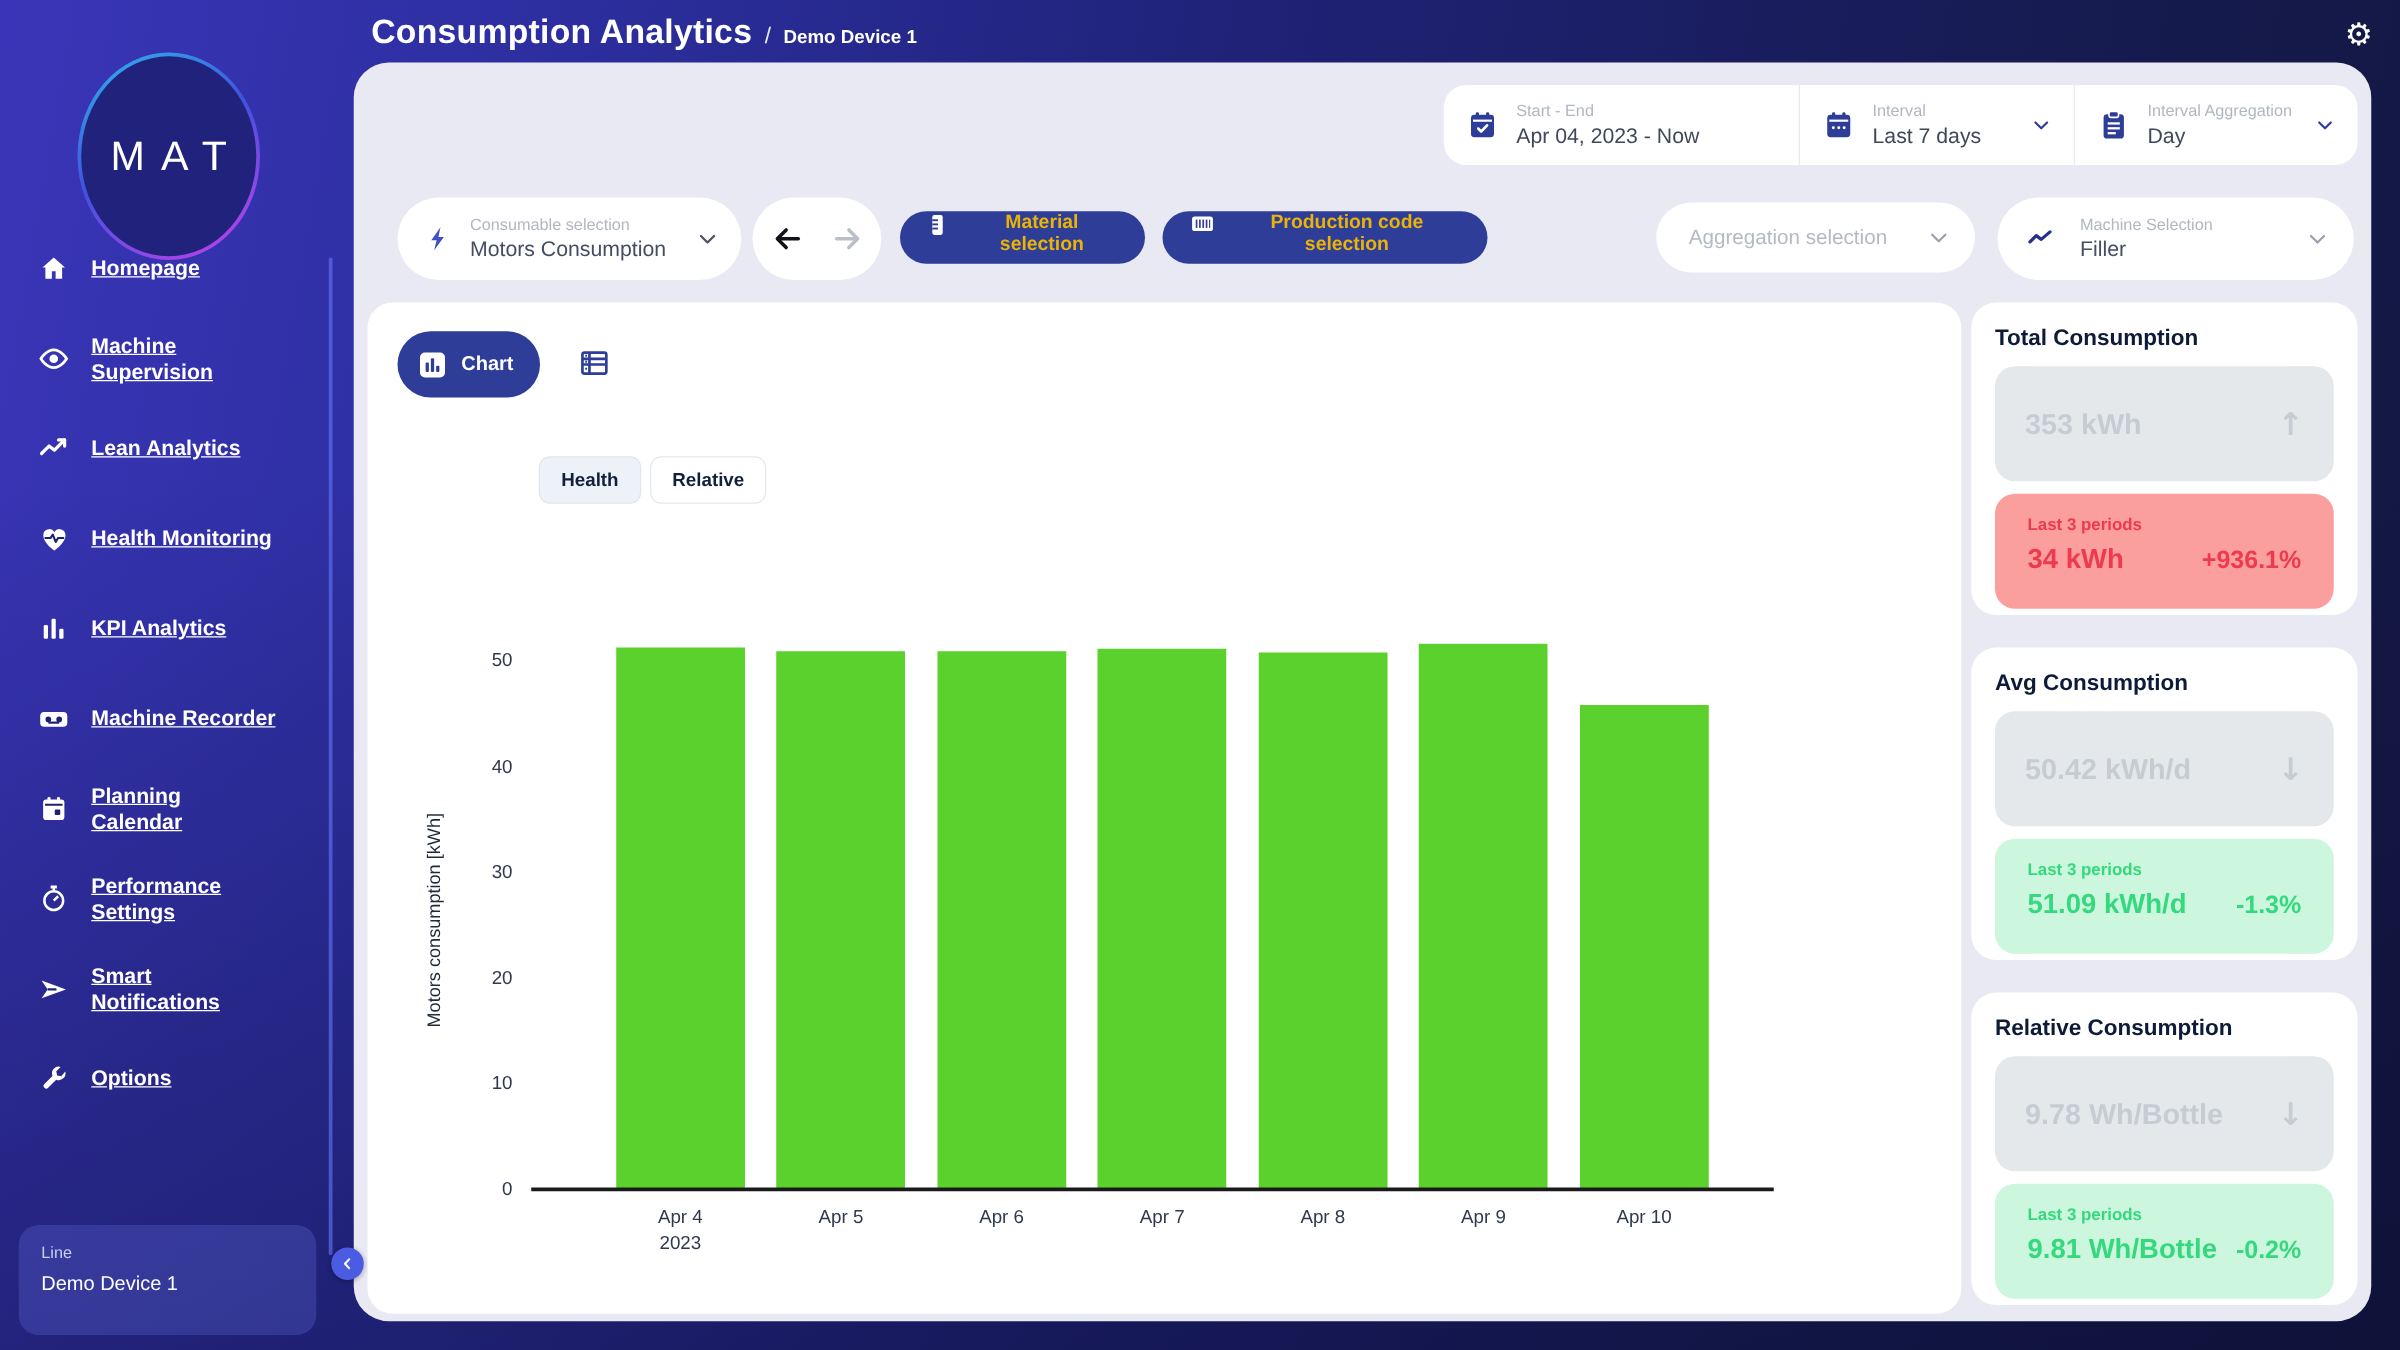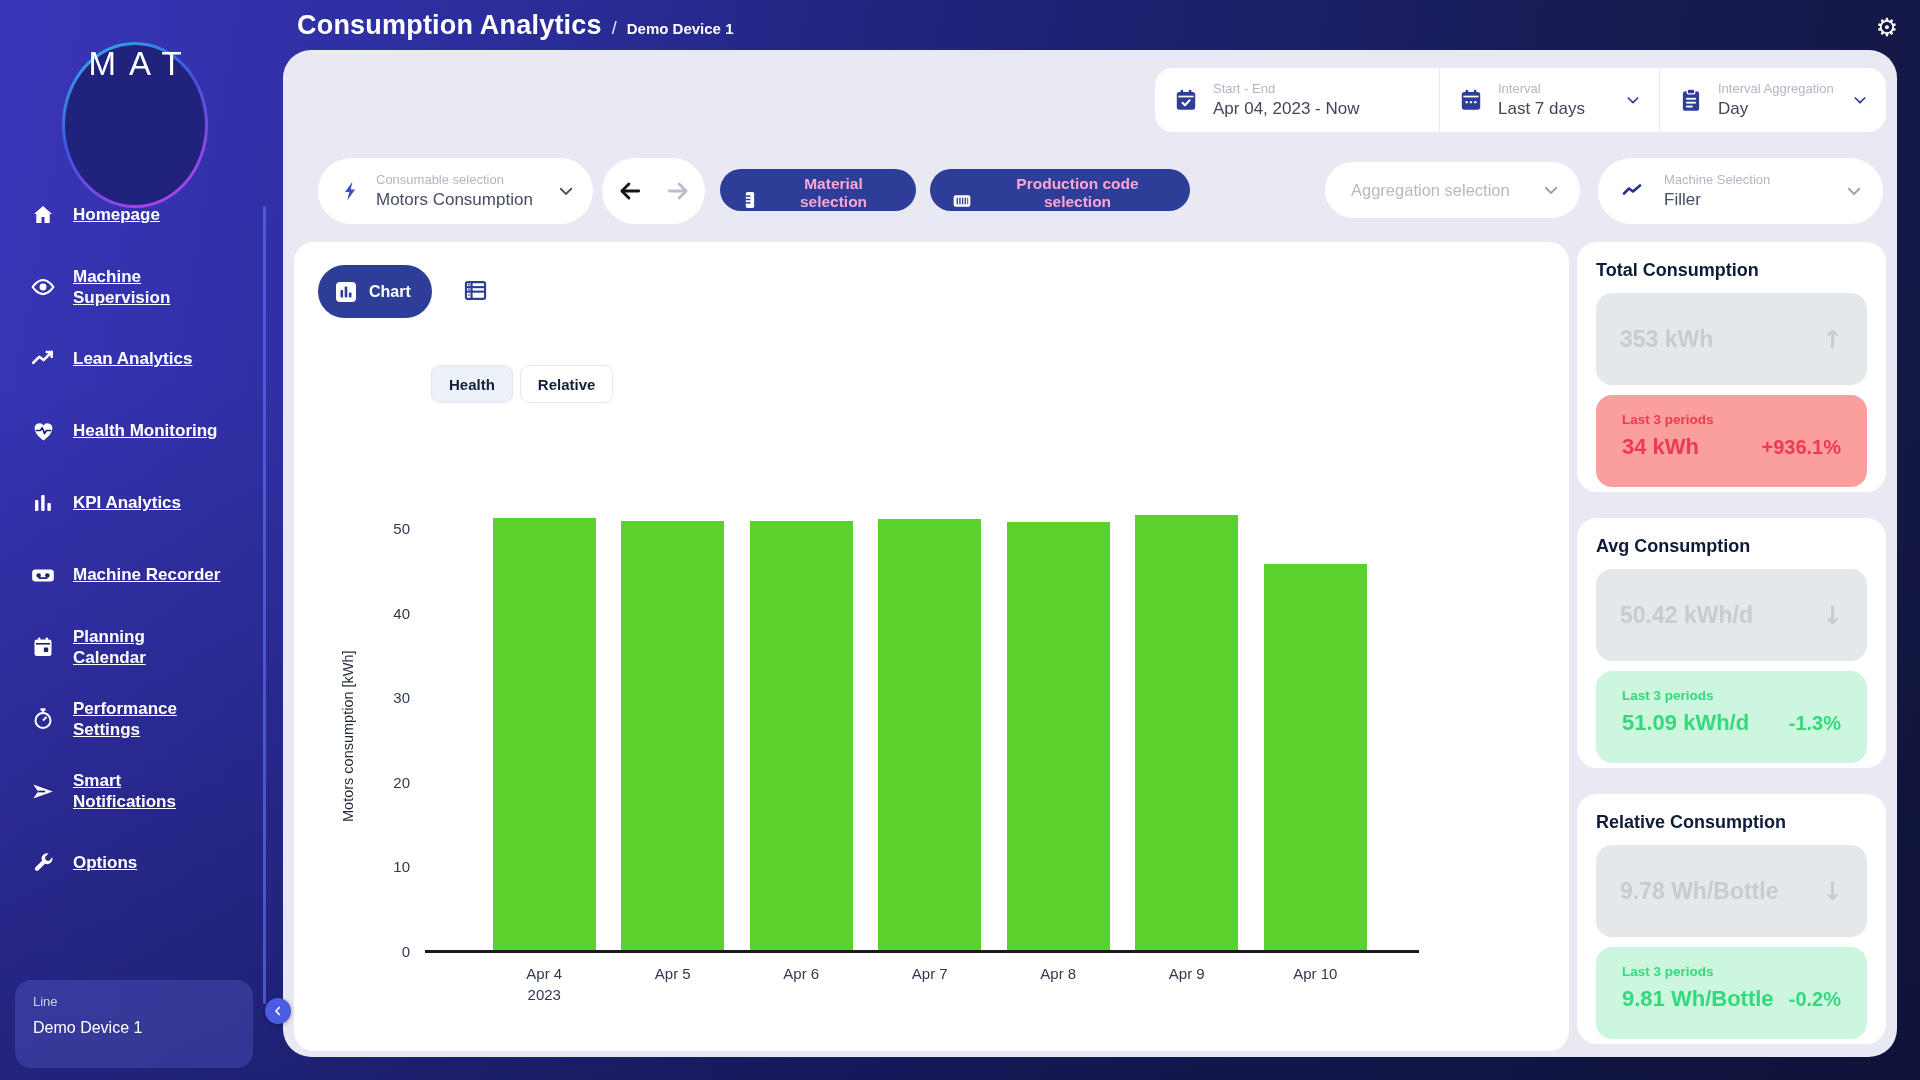--- a/index.html
+++ b/index.html
@@ -13,21 +13,21 @@
   }
   .icn{display:inline-flex;align-items:center;justify-content:center;flex:0 0 auto;}
   .icn svg{display:block;}
 
   
   .sidebar{position:absolute;left:0;top:0;width:267px;height:1080px;}
   .logo{position:absolute;left:62px;top:42px;width:146px;height:166px;border-radius:50%;
     background:linear-gradient(150deg,#2fb9e8 0%,#3f52e0 45%,#c93fe8 100%);
     display:flex;align-items:center;justify-content:center;}
   .logo-inner{width:140px;height:160px;border-radius:50%;background:#20227c;
-    display:flex;justify-content:center;}
+    display:flex;align-items:center;justify-content:center;}
   .logo-text{font-size:33px;font-weight:300;letter-spacing:13px;color:#fff;padding-left:13px;}
   .nav{position:absolute;left:0;top:179px;width:267px;}
   .nav-item{height:72px;display:flex;align-items:center;gap:17px;padding:0 16px 0 30px;
     cursor:pointer;position:relative;text-decoration:underline;}
   .nav-item .icn{width:26px;color:#fff;}
   .nav-label{font-size:17px;font-weight:700;line-height:1.25;white-space:pre-line;color:#fff;}
   .nav-item.active::before{content:"";position:absolute;left:15px;right:19px;top:4px;bottom:4px;
     background:#5b6af1;border-radius:30px;}
   .nav-item.active .icn,.nav-item.active .nav-label{position:relative;}
   .scroll-thumb{position:absolute;left:263px;top:206px;width:3px;height:798px;
@@ -71,21 +71,21 @@
   .sel-consumable{left:35px;top:108px;width:275px;height:66px;padding:0 18px 0 22px;gap:14px;}
   .sel-texts{display:flex;flex-direction:column;gap:3px;flex:1;}
   .sel-label{font-size:13px;color:#b1b6c4;}
   .sel-value{font-size:17px;color:#454d63;}
   .sel-chev{color:#4a5264;}
   .nav-arrows{left:319px;top:108px;width:103px;height:66px;justify-content:center;gap:22px;}
   .arrow-btn{background:none;border:none;cursor:pointer;display:flex;}
   .arrow-back{color:#111318;}
   .arrow-fwd{color:#b9bec9;}
   .btn-dark{position:absolute;top:119px;height:42px;border:none;border-radius:22px;background:#2e3d97;
-    color:#f9a8d4;font-size:15.5px;font-weight:700;display:flex;align-items:flex-end;gap:11px;
+    color:#eab308;font-size:15.5px;font-weight:700;display:flex;align-items:flex-start;gap:11px;
     padding:0 20px;cursor:pointer;font-family:inherit;}
   .btn-material{left:437px;width:196px;}
   .btn-production{left:647px;width:260px;}
   .sel-aggregation{left:1042px;top:112px;width:255px;height:56px;border-radius:30px;
     padding:0 20px 0 26px;justify-content:space-between;}
   .agg-text{font-size:16.5px;color:#b4b9c6;}
   .agg-chev{color:#9aa0ad;}
   .sel-machine{left:1315px;top:108px;width:285px;height:66px;padding:0 20px 0 22px;gap:20px;}
   .sel-machine .icn{color:#27308b;}
 

